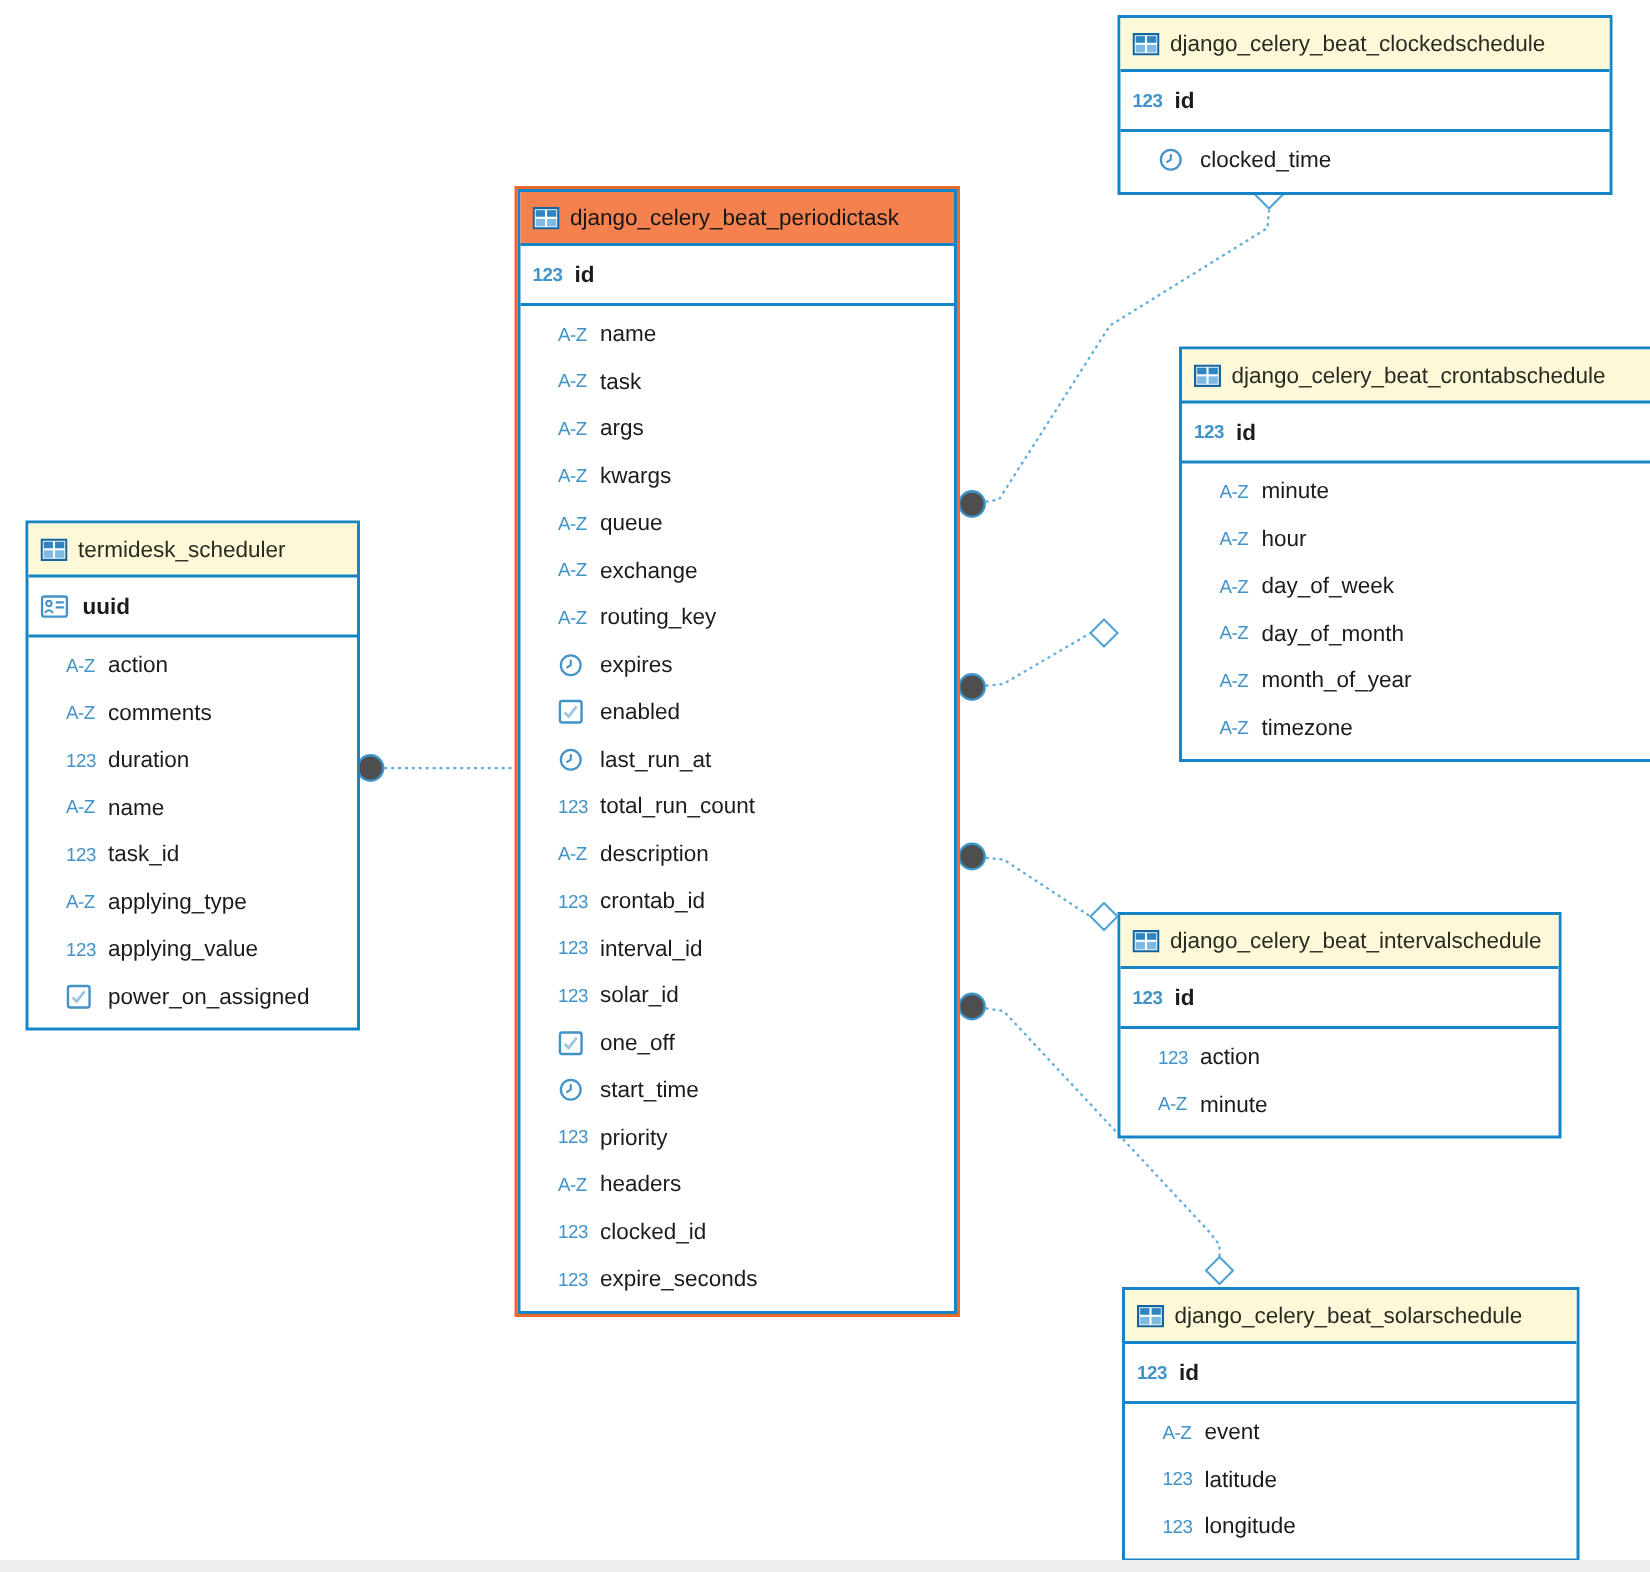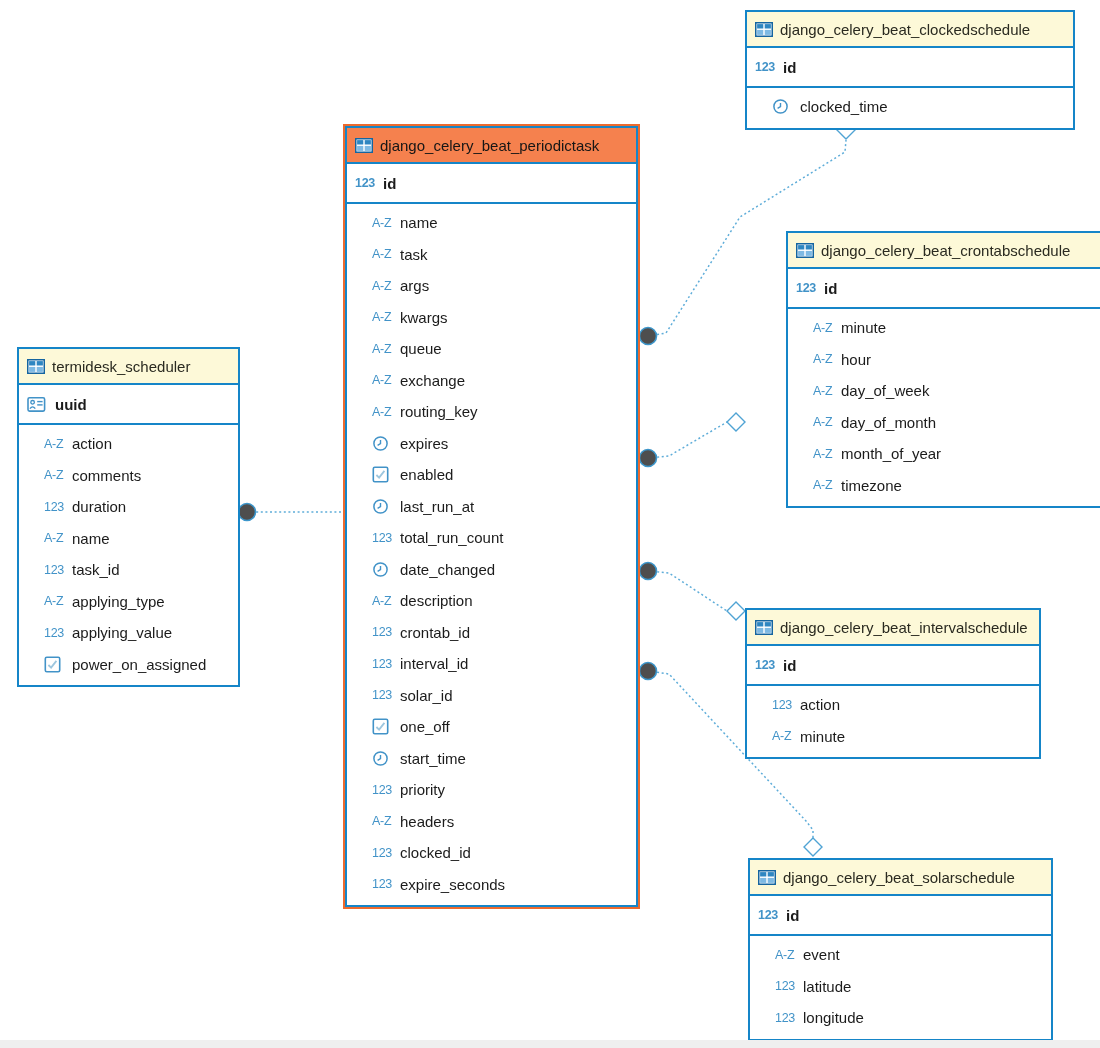--- a/index.html
+++ b/index.html
@@ -249,248 +249,239 @@
     <span class="col-name">last_run_at</span>
   </div>
         <div class="row">
     <span class="type-cell">
             <span class="glyph">123</span>
           </span>
     <span class="col-name">total_run_count</span>
   </div>
         <div class="row">
     <span class="type-cell">
+            <span class="glyph">A-Z</span>
+          </span>
+    <span class="col-name">description</span>
+  </div>
+        <div class="row">
+    <span class="type-cell">
+            <span class="glyph">123</span>
+          </span>
+    <span class="col-name">crontab_id</span>
+  </div>
+        <div class="row">
+    <span class="type-cell">
+            <span class="glyph">123</span>
+          </span>
+    <span class="col-name">interval_id</span>
+  </div>
+        <div class="row">
+    <span class="type-cell">
+            <span class="glyph">123</span>
+          </span>
+    <span class="col-name">solar_id</span>
+  </div>
+        <div class="row">
+    <span class="type-cell">
+            <svg width="17" height="17" viewBox="0 0 17 17">
+              <rect x="1.3" y="1.3" width="14.4" height="14.4" rx="1.5" fill="#ffffff" stroke="#4293c8" stroke-width="1.6"></rect>
+              <path d="M4.4 9 L7.1 11.6 L12.4 4.9" fill="none" stroke="#9dc6de" stroke-width="1.8"></path>
+            </svg>
+          </span>
+    <span class="col-name">one_off</span>
+  </div>
+        <div class="row">
+    <span class="type-cell">
             <svg width="17" height="17" viewBox="0 0 17 17">
               <circle cx="8.5" cy="8.5" r="6.6" fill="none" stroke="#4293c8" stroke-width="1.5"></circle>
               <path d="M8.5 4.9 L8.5 8.5 L5.6 10.3" fill="none" stroke="#4293c8" stroke-width="1.4"></path>
             </svg>
           </span>
-    <span class="col-name">date_changed</span>
-  </div>
-        <div class="row">
-    <span class="type-cell">
-            <span class="glyph">A-Z</span>
-          </span>
-    <span class="col-name">description</span>
-  </div>
-        <div class="row">
-    <span class="type-cell">
-            <span class="glyph">123</span>
-          </span>
-    <span class="col-name">crontab_id</span>
-  </div>
-        <div class="row">
-    <span class="type-cell">
-            <span class="glyph">123</span>
-          </span>
-    <span class="col-name">interval_id</span>
-  </div>
-        <div class="row">
-    <span class="type-cell">
-            <span class="glyph">123</span>
-          </span>
-    <span class="col-name">solar_id</span>
-  </div>
-        <div class="row">
-    <span class="type-cell">
-            <svg width="17" height="17" viewBox="0 0 17 17">
-              <rect x="1.3" y="1.3" width="14.4" height="14.4" rx="1.5" fill="#ffffff" stroke="#4293c8" stroke-width="1.6"></rect>
-              <path d="M4.4 9 L7.1 11.6 L12.4 4.9" fill="none" stroke="#9dc6de" stroke-width="1.8"></path>
-            </svg>
-          </span>
-    <span class="col-name">one_off</span>
-  </div>
+    <span class="col-name">start_time</span>
+  </div>
+        <div class="row">
+    <span class="type-cell">
+            <span class="glyph">123</span>
+          </span>
+    <span class="col-name">priority</span>
+  </div>
+        <div class="row">
+    <span class="type-cell">
+            <span class="glyph">A-Z</span>
+          </span>
+    <span class="col-name">headers</span>
+  </div>
+        <div class="row">
+    <span class="type-cell">
+            <span class="glyph">123</span>
+          </span>
+    <span class="col-name">clocked_id</span>
+  </div>
+        <div class="row">
+    <span class="type-cell">
+            <span class="glyph">123</span>
+          </span>
+    <span class="col-name">expire_seconds</span>
+  </div>
+      </div>
+  </div>
+    <div class="er-table" style="left: 745px; top: 10px; width: 330px;">
+    <div class="t-header">
+      <span class="t-icon">
+          <svg width="18" height="15" viewBox="0 0 18 15">
+            <rect x="0.75" y="0.75" width="16.5" height="13.5" fill="#ffffff" stroke="#1565a0" stroke-width="1.5"></rect>
+            <rect x="2.1" y="2.1" width="6.2" height="4.4" fill="#2e86c1"></rect>
+            <rect x="9.7" y="2.1" width="6.2" height="4.4" fill="#2e86c1"></rect>
+            <rect x="2.1" y="7.9" width="6.2" height="5" fill="#7db9e3"></rect>
+            <rect x="9.7" y="7.9" width="6.2" height="5" fill="#7db9e3"></rect>
+          </svg>
+        </span>
+      <span class="t-title">django_celery_beat_clockedschedule</span>
+    </div>
+    <div class="t-pk">
+        <div class="row">
+    <span class="type-cell">
+            <span class="glyph">123</span>
+          </span>
+    <span class="col-name">id</span>
+  </div>
+      </div>
+    <div class="t-cols">
         <div class="row">
     <span class="type-cell">
             <svg width="17" height="17" viewBox="0 0 17 17">
               <circle cx="8.5" cy="8.5" r="6.6" fill="none" stroke="#4293c8" stroke-width="1.5"></circle>
               <path d="M8.5 4.9 L8.5 8.5 L5.6 10.3" fill="none" stroke="#4293c8" stroke-width="1.4"></path>
             </svg>
           </span>
-    <span class="col-name">start_time</span>
-  </div>
-        <div class="row">
-    <span class="type-cell">
-            <span class="glyph">123</span>
-          </span>
-    <span class="col-name">priority</span>
-  </div>
-        <div class="row">
-    <span class="type-cell">
-            <span class="glyph">A-Z</span>
-          </span>
-    <span class="col-name">headers</span>
-  </div>
-        <div class="row">
-    <span class="type-cell">
-            <span class="glyph">123</span>
-          </span>
-    <span class="col-name">clocked_id</span>
-  </div>
-        <div class="row">
-    <span class="type-cell">
-            <span class="glyph">123</span>
-          </span>
-    <span class="col-name">expire_seconds</span>
-  </div>
-      </div>
-  </div>
-    <div class="er-table" style="left: 745px; top: 10px; width: 330px;">
-    <div class="t-header">
-      <span class="t-icon">
-          <svg width="18" height="15" viewBox="0 0 18 15">
-            <rect x="0.75" y="0.75" width="16.5" height="13.5" fill="#ffffff" stroke="#1565a0" stroke-width="1.5"></rect>
-            <rect x="2.1" y="2.1" width="6.2" height="4.4" fill="#2e86c1"></rect>
-            <rect x="9.7" y="2.1" width="6.2" height="4.4" fill="#2e86c1"></rect>
-            <rect x="2.1" y="7.9" width="6.2" height="5" fill="#7db9e3"></rect>
-            <rect x="9.7" y="7.9" width="6.2" height="5" fill="#7db9e3"></rect>
-          </svg>
-        </span>
-      <span class="t-title">django_celery_beat_clockedschedule</span>
+    <span class="col-name">clocked_time</span>
+  </div>
+      </div>
+  </div>
+    <div class="er-table" style="left: 786px; top: 231px; width: 341px;">
+    <div class="t-header">
+      <span class="t-icon">
+          <svg width="18" height="15" viewBox="0 0 18 15">
+            <rect x="0.75" y="0.75" width="16.5" height="13.5" fill="#ffffff" stroke="#1565a0" stroke-width="1.5"></rect>
+            <rect x="2.1" y="2.1" width="6.2" height="4.4" fill="#2e86c1"></rect>
+            <rect x="9.7" y="2.1" width="6.2" height="4.4" fill="#2e86c1"></rect>
+            <rect x="2.1" y="7.9" width="6.2" height="5" fill="#7db9e3"></rect>
+            <rect x="9.7" y="7.9" width="6.2" height="5" fill="#7db9e3"></rect>
+          </svg>
+        </span>
+      <span class="t-title">django_celery_beat_crontabschedule</span>
     </div>
     <div class="t-pk">
         <div class="row">
     <span class="type-cell">
             <span class="glyph">123</span>
           </span>
     <span class="col-name">id</span>
   </div>
       </div>
     <div class="t-cols">
         <div class="row">
     <span class="type-cell">
-            <svg width="17" height="17" viewBox="0 0 17 17">
-              <circle cx="8.5" cy="8.5" r="6.6" fill="none" stroke="#4293c8" stroke-width="1.5"></circle>
-              <path d="M8.5 4.9 L8.5 8.5 L5.6 10.3" fill="none" stroke="#4293c8" stroke-width="1.4"></path>
-            </svg>
-          </span>
-    <span class="col-name">clocked_time</span>
-  </div>
-      </div>
-  </div>
-    <div class="er-table" style="left: 786px; top: 231px; width: 341px;">
-    <div class="t-header">
-      <span class="t-icon">
-          <svg width="18" height="15" viewBox="0 0 18 15">
-            <rect x="0.75" y="0.75" width="16.5" height="13.5" fill="#ffffff" stroke="#1565a0" stroke-width="1.5"></rect>
-            <rect x="2.1" y="2.1" width="6.2" height="4.4" fill="#2e86c1"></rect>
-            <rect x="9.7" y="2.1" width="6.2" height="4.4" fill="#2e86c1"></rect>
-            <rect x="2.1" y="7.9" width="6.2" height="5" fill="#7db9e3"></rect>
-            <rect x="9.7" y="7.9" width="6.2" height="5" fill="#7db9e3"></rect>
-          </svg>
-        </span>
-      <span class="t-title">django_celery_beat_crontabschedule</span>
+            <span class="glyph">A-Z</span>
+          </span>
+    <span class="col-name">minute</span>
+  </div>
+        <div class="row">
+    <span class="type-cell">
+            <span class="glyph">A-Z</span>
+          </span>
+    <span class="col-name">hour</span>
+  </div>
+        <div class="row">
+    <span class="type-cell">
+            <span class="glyph">A-Z</span>
+          </span>
+    <span class="col-name">day_of_week</span>
+  </div>
+        <div class="row">
+    <span class="type-cell">
+            <span class="glyph">A-Z</span>
+          </span>
+    <span class="col-name">day_of_month</span>
+  </div>
+        <div class="row">
+    <span class="type-cell">
+            <span class="glyph">A-Z</span>
+          </span>
+    <span class="col-name">month_of_year</span>
+  </div>
+        <div class="row">
+    <span class="type-cell">
+            <span class="glyph">A-Z</span>
+          </span>
+    <span class="col-name">timezone</span>
+  </div>
+      </div>
+  </div>
+    <div class="er-table" style="left: 745px; top: 608px; width: 296px;">
+    <div class="t-header">
+      <span class="t-icon">
+          <svg width="18" height="15" viewBox="0 0 18 15">
+            <rect x="0.75" y="0.75" width="16.5" height="13.5" fill="#ffffff" stroke="#1565a0" stroke-width="1.5"></rect>
+            <rect x="2.1" y="2.1" width="6.2" height="4.4" fill="#2e86c1"></rect>
+            <rect x="9.7" y="2.1" width="6.2" height="4.4" fill="#2e86c1"></rect>
+            <rect x="2.1" y="7.9" width="6.2" height="5" fill="#7db9e3"></rect>
+            <rect x="9.7" y="7.9" width="6.2" height="5" fill="#7db9e3"></rect>
+          </svg>
+        </span>
+      <span class="t-title">django_celery_beat_intervalschedule</span>
     </div>
     <div class="t-pk">
         <div class="row">
     <span class="type-cell">
             <span class="glyph">123</span>
           </span>
     <span class="col-name">id</span>
   </div>
       </div>
     <div class="t-cols">
         <div class="row">
     <span class="type-cell">
+            <span class="glyph">123</span>
+          </span>
+    <span class="col-name">action</span>
+  </div>
+        <div class="row">
+    <span class="type-cell">
             <span class="glyph">A-Z</span>
           </span>
     <span class="col-name">minute</span>
   </div>
-        <div class="row">
-    <span class="type-cell">
-            <span class="glyph">A-Z</span>
-          </span>
-    <span class="col-name">hour</span>
-  </div>
-        <div class="row">
-    <span class="type-cell">
-            <span class="glyph">A-Z</span>
-          </span>
-    <span class="col-name">day_of_week</span>
-  </div>
-        <div class="row">
-    <span class="type-cell">
-            <span class="glyph">A-Z</span>
-          </span>
-    <span class="col-name">day_of_month</span>
-  </div>
-        <div class="row">
-    <span class="type-cell">
-            <span class="glyph">A-Z</span>
-          </span>
-    <span class="col-name">month_of_year</span>
-  </div>
-        <div class="row">
-    <span class="type-cell">
-            <span class="glyph">A-Z</span>
-          </span>
-    <span class="col-name">timezone</span>
-  </div>
-      </div>
-  </div>
-    <div class="er-table" style="left: 745px; top: 608px; width: 296px;">
-    <div class="t-header">
-      <span class="t-icon">
-          <svg width="18" height="15" viewBox="0 0 18 15">
-            <rect x="0.75" y="0.75" width="16.5" height="13.5" fill="#ffffff" stroke="#1565a0" stroke-width="1.5"></rect>
-            <rect x="2.1" y="2.1" width="6.2" height="4.4" fill="#2e86c1"></rect>
-            <rect x="9.7" y="2.1" width="6.2" height="4.4" fill="#2e86c1"></rect>
-            <rect x="2.1" y="7.9" width="6.2" height="5" fill="#7db9e3"></rect>
-            <rect x="9.7" y="7.9" width="6.2" height="5" fill="#7db9e3"></rect>
-          </svg>
-        </span>
-      <span class="t-title">django_celery_beat_intervalschedule</span>
+      </div>
+  </div>
+    <div class="er-table" style="left: 748px; top: 858px; width: 305px;">
+    <div class="t-header">
+      <span class="t-icon">
+          <svg width="18" height="15" viewBox="0 0 18 15">
+            <rect x="0.75" y="0.75" width="16.5" height="13.5" fill="#ffffff" stroke="#1565a0" stroke-width="1.5"></rect>
+            <rect x="2.1" y="2.1" width="6.2" height="4.4" fill="#2e86c1"></rect>
+            <rect x="9.7" y="2.1" width="6.2" height="4.4" fill="#2e86c1"></rect>
+            <rect x="2.1" y="7.9" width="6.2" height="5" fill="#7db9e3"></rect>
+            <rect x="9.7" y="7.9" width="6.2" height="5" fill="#7db9e3"></rect>
+          </svg>
+        </span>
+      <span class="t-title">django_celery_beat_solarschedule</span>
     </div>
     <div class="t-pk">
         <div class="row">
     <span class="type-cell">
             <span class="glyph">123</span>
           </span>
     <span class="col-name">id</span>
   </div>
       </div>
     <div class="t-cols">
         <div class="row">
     <span class="type-cell">
-            <span class="glyph">123</span>
-          </span>
-    <span class="col-name">action</span>
-  </div>
-        <div class="row">
-    <span class="type-cell">
-            <span class="glyph">A-Z</span>
-          </span>
-    <span class="col-name">minute</span>
-  </div>
-      </div>
-  </div>
-    <div class="er-table" style="left: 748px; top: 858px; width: 305px;">
-    <div class="t-header">
-      <span class="t-icon">
-          <svg width="18" height="15" viewBox="0 0 18 15">
-            <rect x="0.75" y="0.75" width="16.5" height="13.5" fill="#ffffff" stroke="#1565a0" stroke-width="1.5"></rect>
-            <rect x="2.1" y="2.1" width="6.2" height="4.4" fill="#2e86c1"></rect>
-            <rect x="9.7" y="2.1" width="6.2" height="4.4" fill="#2e86c1"></rect>
-            <rect x="2.1" y="7.9" width="6.2" height="5" fill="#7db9e3"></rect>
-            <rect x="9.7" y="7.9" width="6.2" height="5" fill="#7db9e3"></rect>
-          </svg>
-        </span>
-      <span class="t-title">django_celery_beat_solarschedule</span>
-    </div>
-    <div class="t-pk">
-        <div class="row">
-    <span class="type-cell">
-            <span class="glyph">123</span>
-          </span>
-    <span class="col-name">id</span>
-  </div>
-      </div>
-    <div class="t-cols">
-        <div class="row">
-    <span class="type-cell">
             <span class="glyph">A-Z</span>
           </span>
     <span class="col-name">event</span>
   </div>
         <div class="row">
     <span class="type-cell">
             <span class="glyph">123</span>
           </span>
     <span class="col-name">latitude</span>
   </div>

